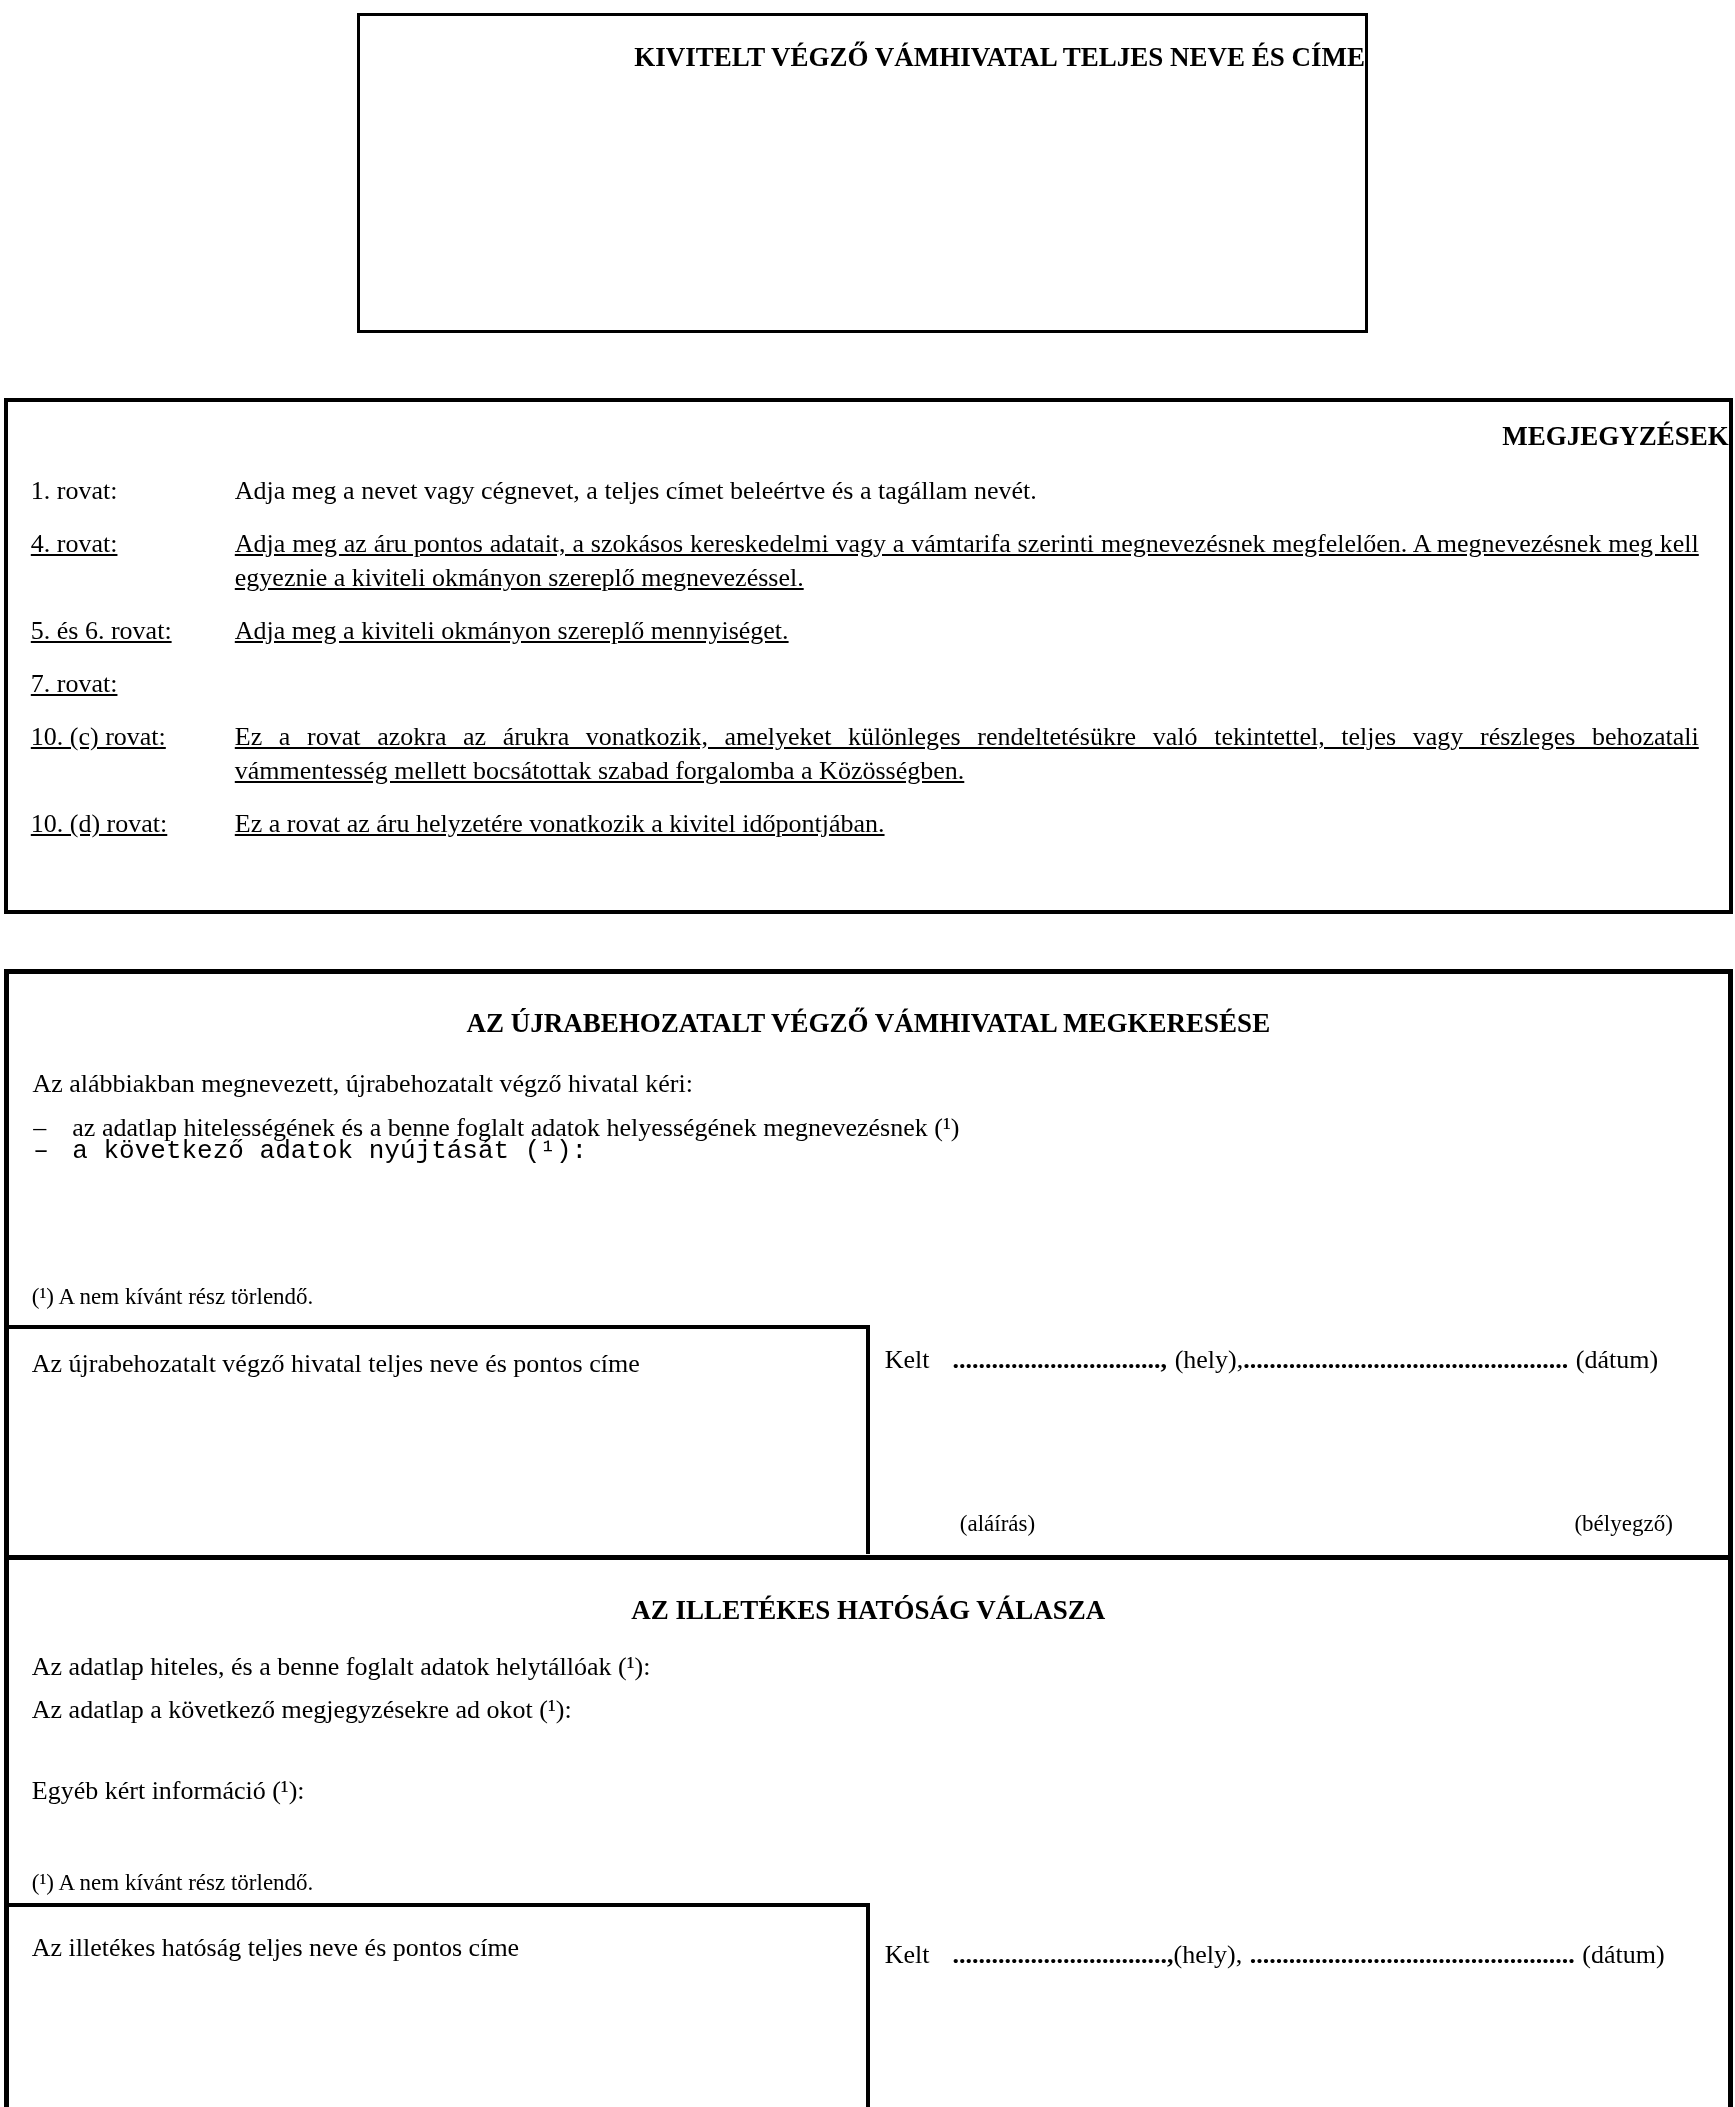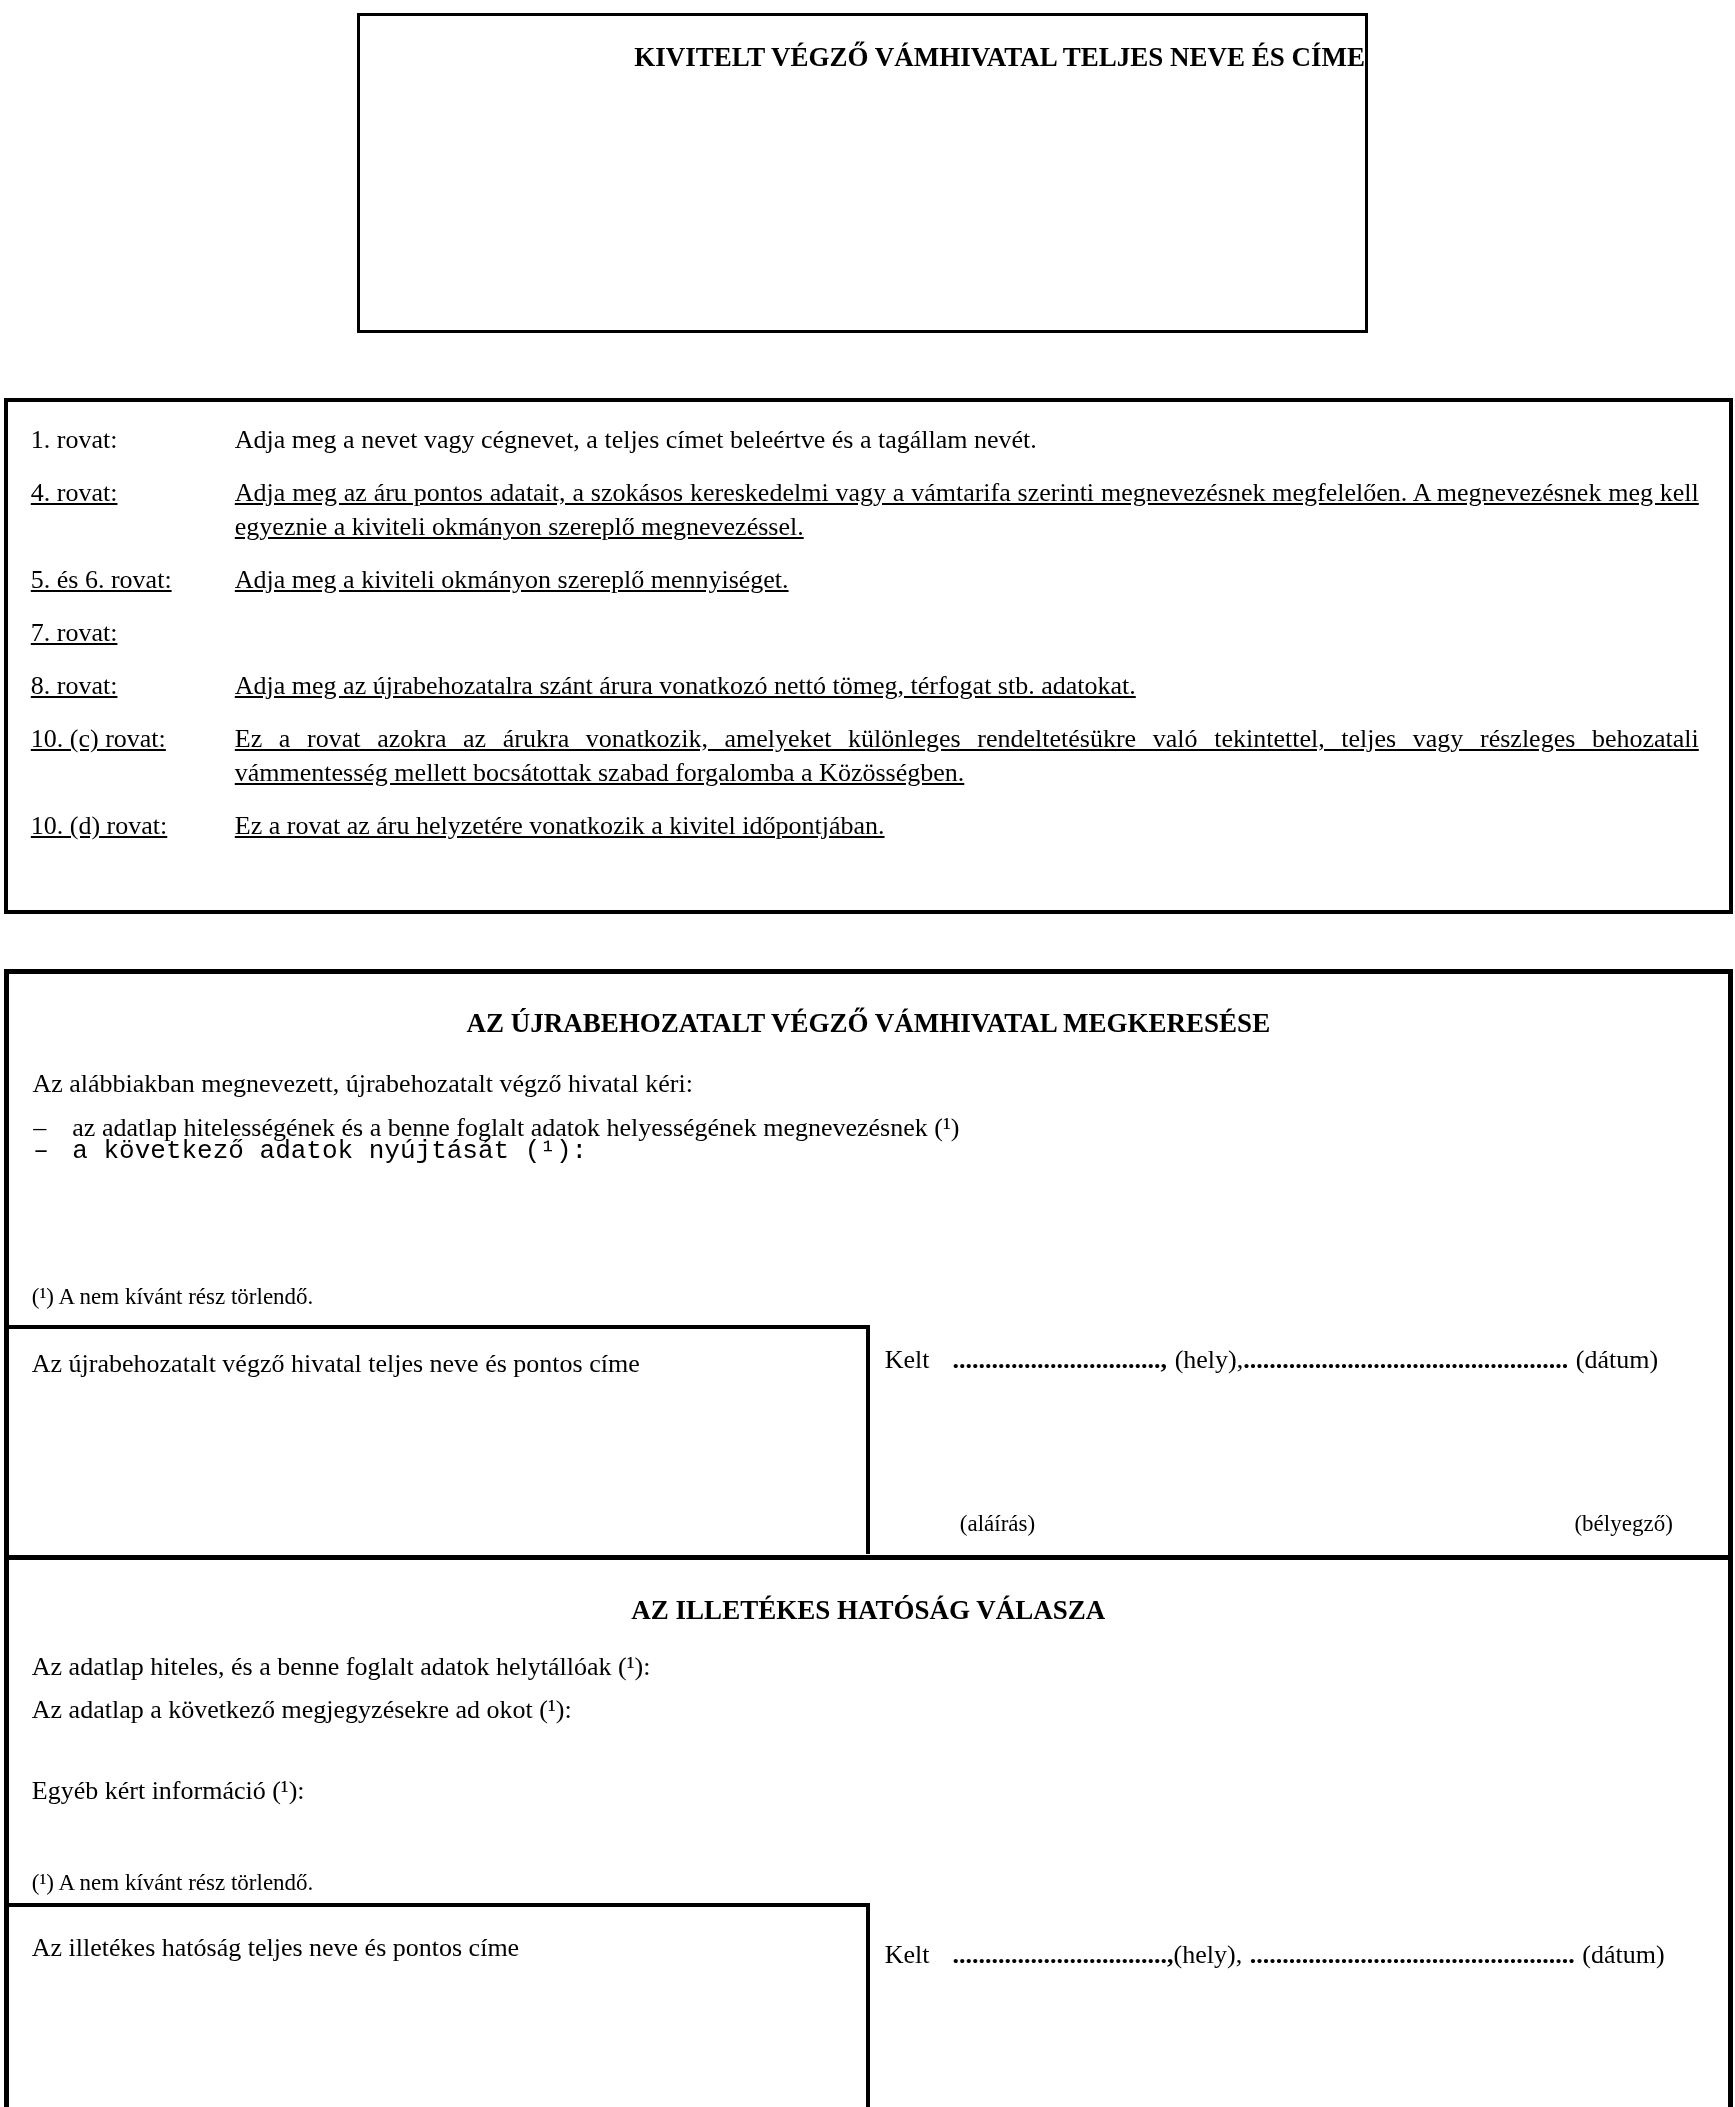--- a/index.html
+++ b/index.html
@@ -68,39 +68,36 @@
   #s2-sign{top:1127px;left:951px;right:55px;}
 </style>
 </head>
 <body>
 
 <div id="top-box" class="box">
   <div class="ttl">KIVITELT VÉGZŐ VÁMHIVATAL TELJES NEVE ÉS CÍME</div>
 </div>
 
 <div id="notes-box" class="box">
+  <div class="ttl">MEGJEGYZÉSEK</div>
   <div class="notes-rows">
     <div class="note-row">
       <div class="note-label">1. rovat:</div>
       <div class="note-text">Adja meg a nevet vagy cégnevet, a teljes címet beleértve és a tagállam nevét.</div>
     </div>
     <div class="note-row justify">
       <div class="note-label">4. rovat:</div>
       <div class="note-text">Adja meg az áru pontos adatait, a szokásos kereskedelmi vagy a vámtarifa szerinti megnevezésnek megfelelően. A megnevezésnek meg kell egyeznie a kiviteli okmányon szereplő megnevezéssel.</div>
     </div>
     <div class="note-row">
       <div class="note-label">5. és 6. rovat:</div>
       <div class="note-text">Adja meg a kiviteli okmányon szereplő mennyiséget.</div>
     </div>
     <div class="note-row">
       <div class="note-label">7. rovat:</div>
-    </div>
-    <div class="note-row">
-      <div class="note-label">8. rovat:</div>
-      <div class="note-text">Adja meg az újrabehozatalra szánt árura vonatkozó nettó tömeg, térfogat stb. adatokat.</div>
     </div>
     <div class="note-row justify">
       <div class="note-label">10. (c) rovat:</div>
       <div class="note-text">Ez a rovat azokra az árukra vonatkozik, amelyeket különleges rendeltetésükre való tekintettel, teljes vagy részleges behozatali vámmentesség mellett bocsátottak szabad forgalomba a Közösségben.</div>
     </div>
     <div class="note-row">
       <div class="note-label">10. (d) rovat:</div>
       <div class="note-text">Ez a rovat az áru helyzetére vonatkozik a kivitel időpontjában.</div>
     </div>
   </div>

